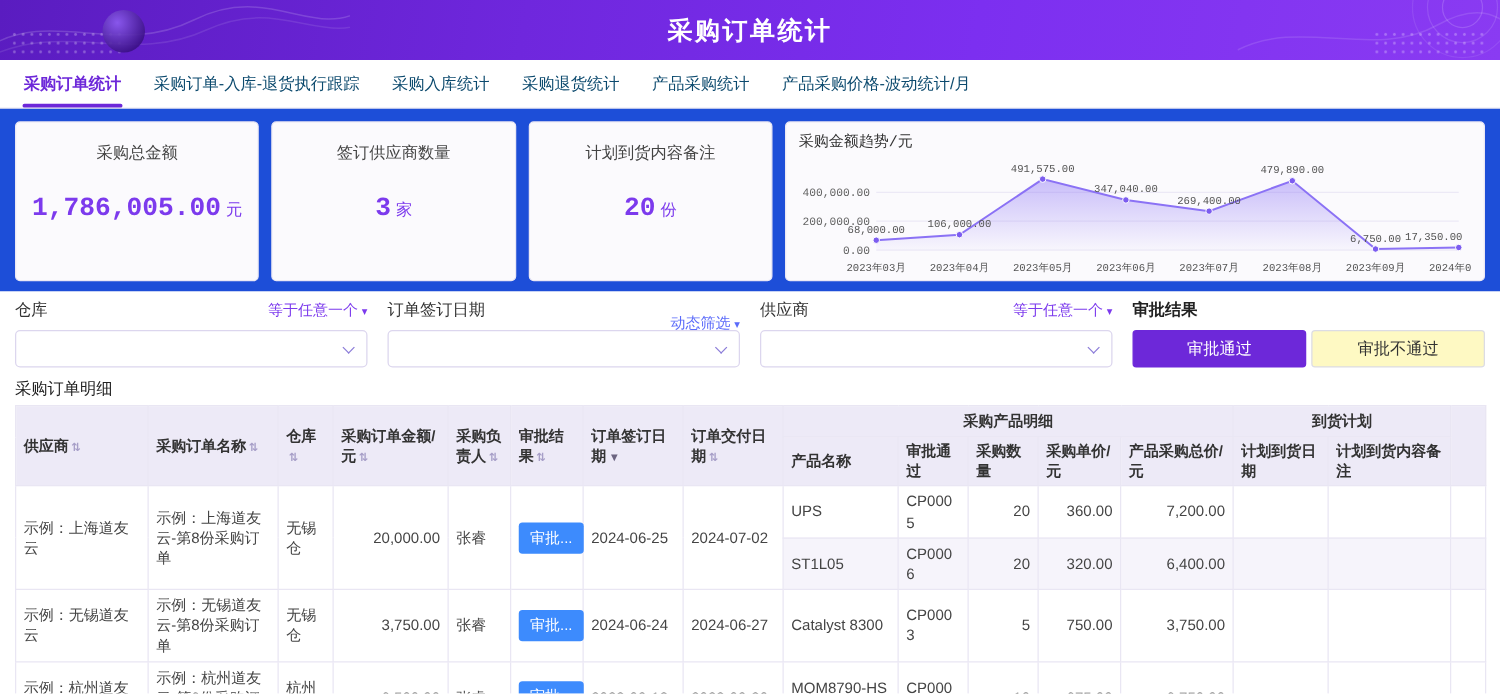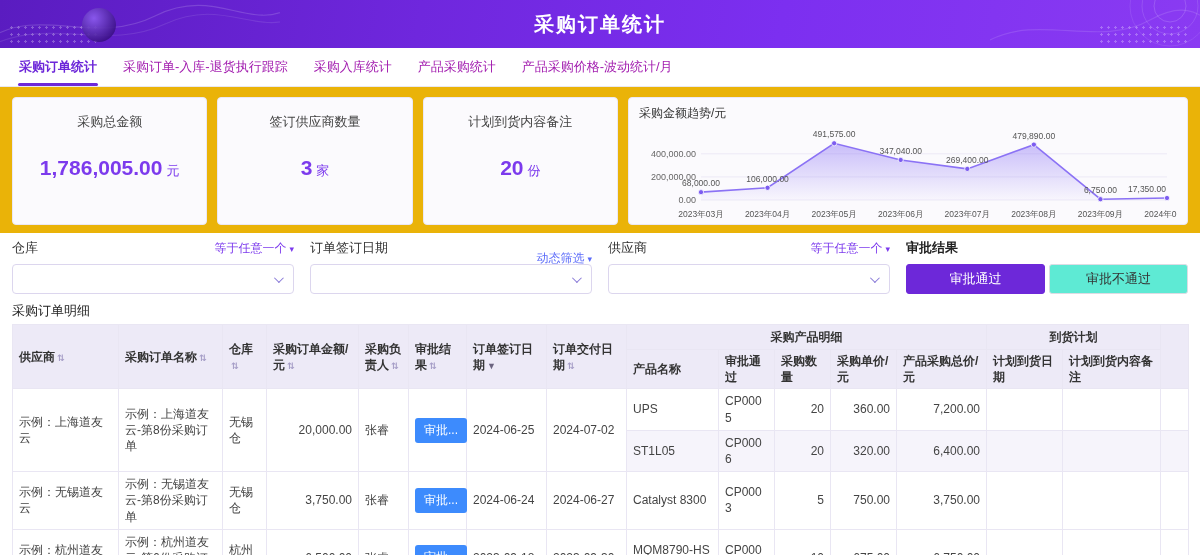--- a/index.html
+++ b/index.html
@@ -18,26 +18,26 @@
   .deco-sphere { position:absolute; left:82px; top:8px; width:34px; height:34px; border-radius:50%;
     background:radial-gradient(circle at 35% 30%, #8d5df0, #3b1186 75%); opacity:.9; z-index:2; }
   .deco-dots { position:absolute; width:92px; height:22px; opacity:.5; z-index:1;
     background-image:radial-gradient(rgba(255,255,255,.55) 1px, transparent 1.2px);
     background-size:7px 7px; }
   .dots-left { left:8px; bottom:2px; }
   .dots-right { right:10px; bottom:2px; }
 
   
   .tabs { flex:0 0 39px; display:flex; align-items:stretch; background:#fff; border-bottom:1px solid #e9e8ef; padding:0 6px; }
-  .tab { display:flex; align-items:center; padding:0 13px; font-size:13px; color:#a21caf; cursor:pointer; position:relative; white-space:nowrap; }
+  .tab { display:flex; align-items:center; padding:0 13px; font-size:13px; color:#0c4a6e; cursor:pointer; position:relative; white-space:nowrap; }
   .tab.active { color:#6d28d9; font-weight:bold; }
   .tab.active::after { content:""; position:absolute; left:12px; right:12px; bottom:0; height:3px; background:#6d28d9; border-radius:2px; }
 
   
-  .kpi-row { flex:0 0 132px; display:flex; gap:10px; padding:10px 12px 8px; background:#eab308; }
+  .kpi-row { flex:0 0 132px; display:flex; gap:10px; padding:10px 12px 8px; background:#1d4ed8;font-family:Liberation Mono, monospace; }
   .kpi-card { width:196px; background:#fbfafd; border:1px solid #ebe8f4; border-radius:4px;
     display:flex; flex-direction:column; align-items:center; padding-top:15px; }
   .kpi-label { font-size:13px; color:#444; }
   .kpi-value { margin-top:25px; font-size:21px; font-weight:600; color:#7c3aed; }
   .kpi-unit { font-size:13px; font-weight:400; margin-left:4px; }
   .chart-card { flex:1; background:#fbfafd; border:1px solid #ebe8f4; border-radius:4px; padding:7px 10px 2px; position:relative; }
   .chart-title { font-size:12px; color:#333; }
   .chart-svg { display:block; margin-top:2px; }
 
   
@@ -48,21 +48,21 @@
   .filter-label { font-size:13px; color:#333; }
   .filter-label.bold { font-weight:bold; color:#222; }
   .filter-op { font-size:12px; color:#7c3aed; cursor:pointer; background:none; border:none; font-family:inherit; }
   .filter-op.blue { color:#5b6bfa;margin-top:21px; }
   .caret { font-size:9px; margin-left:3px; }
   .select { height:30px; border:1px solid #dcd6ee; border-radius:4px; background:#fff;
     display:flex; align-items:center; justify-content:flex-end; padding:0 12px; cursor:pointer; }
   .chev { width:7px; height:7px; border-right:1.6px solid #8a7bd8; border-bottom:1.6px solid #8a7bd8;
     transform:rotate(45deg) translateY(-2px); }
   .approval-buttons { display:flex; gap:4px; }
-  .approval-option { flex:1; height:30px; font-size:13px; border:1px solid #dcdce4; background:#5eead4; color:#333;
+  .approval-option { flex:1; height:30px; font-size:13px; border:1px solid #dcdce4; background:#fef9c3; color:#333;
     border-radius:3px; cursor:pointer; font-family:inherit; }
   .approval-option.selected { background:#6d28d9; border-color:#6d28d9; color:#fff; }
 
   
   .section-title { flex:0 0 22px; padding:0 12px 4px; font-size:13px; color:#222; display:flex; align-items:center; }
   .table-wrap { flex:1; overflow:hidden; padding:0 12px; }
   table { border-collapse:collapse; table-layout:fixed; width:1176px; font-size:12px; }
   th,td { border:1px solid #e9e6f3; padding:4px 6px; text-align:left; vertical-align:middle; word-break:break-all; line-height:1.35; }
   thead th { background:#edeaf7; color:#333; font-weight:bold; height:25px; padding:3px 6px; }
   thead th.group { text-align:center; }
@@ -98,20 +98,23 @@
 
   <div class="tabs">
     <div class="tab active">
         <span>采购订单统计</span>
       </div>
     <div class="tab">
         <span>采购订单-入库-退货执行跟踪</span>
       </div>
     <div class="tab">
         <span>采购入库统计</span>
+      </div>
+    <div class="tab">
+        <span>采购退货统计</span>
       </div>
     <div class="tab">
         <span>产品采购统计</span>
       </div>
     <div class="tab">
         <span>产品采购价格-波动统计/月</span>
       </div>
   </div>
 
   <div class="kpi-row">

